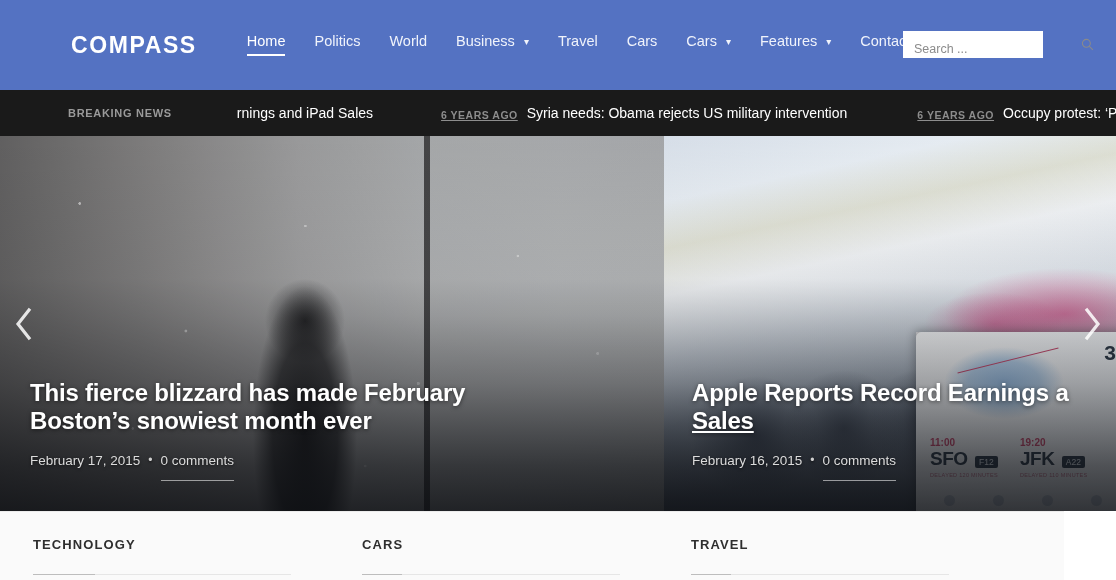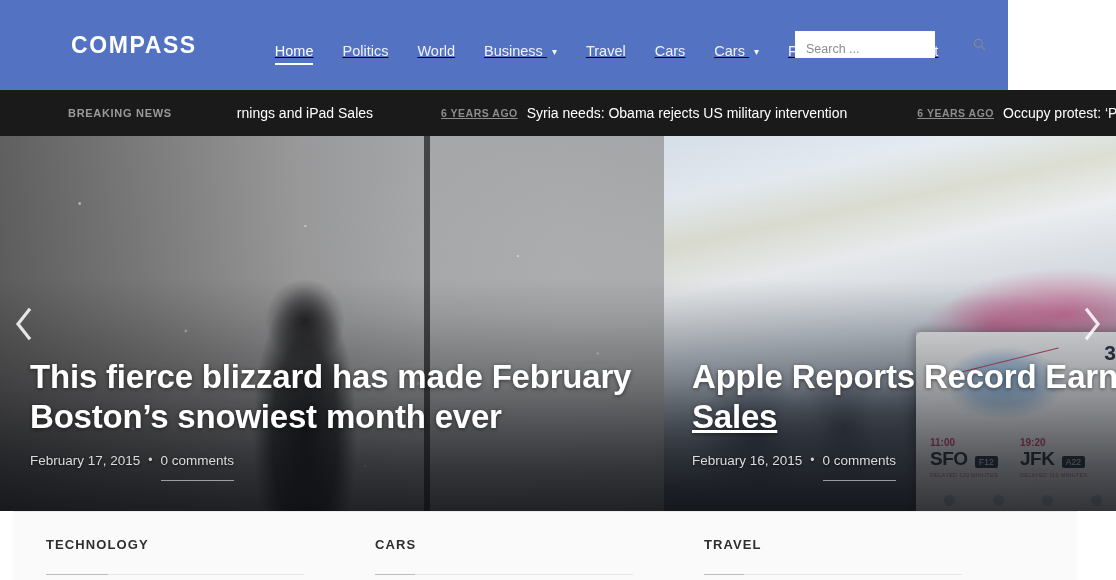--- a/index.html
+++ b/index.html
@@ -8,41 +8,40 @@
     width: 1116px;
     height: 580px;
     overflow: hidden;
     background: #ffffff;
     font-family: "Liberation Sans", sans-serif;
   }
 
   
   .site-header {
     position: relative;
-    width: 1008px;
+    width: 1116px;
     height: 90px;
     background: #5472c2;
     display: flex;
     align-items: center;
   }
   .brand {
     margin-left: 71px;
     color: #ffffff;
     font-size: 23px;
     font-weight: bold;
     letter-spacing: 1.6px;
     line-height: 1;
     white-space: nowrap;
   }
   .main-nav {
     display: flex;
-    align-items: flex-end;
-    margin-left: 78px;
+    align-items: center;
+    margin-left: 50px;
     height: 40px;
-    text-decoration: underline;
   }
   .nav-item {
     position: relative;
     color: #f0f3fb;
     font-size: 14.5px;
     padding: 0 0 7px 0;
     margin-right: 29px;
     white-space: nowrap;
     cursor: pointer;
     line-height: 1;
@@ -105,21 +104,21 @@
   .ticker-label {
     color: #9a9a9a;
     font-size: 11px;
     font-weight: bold;
     letter-spacing: 0.7px;
     margin-left: 68px;
     flex: none;
   }
   .ticker-item {
     display: flex;
-    align-items: center;
+    align-items: flex-end;
     flex: none;
   }
   .ticker-time {
     color: #8d8d8d;
     font-size: 10.5px;
     font-weight: bold;
     letter-spacing: 0.5px;
     margin-right: 9px;
     text-decoration: underline;
   }
@@ -266,21 +265,21 @@
 
   .slide-content {
     position: absolute;
     left: 30px;
     bottom: 30px;
     right: 26px;
   }
   .slide-b .slide-content { left: 28px; right: 0; }
   .slide-title {
     color: #ffffff;
-    font-size: 33px;
+    font-size: 24px;
     font-weight: bold;
     line-height: 1.19;
     letter-spacing: -.2px;
     text-shadow: 0 1px 4px rgba(0,0,0,.55);
     margin-bottom: 17px;
     cursor: pointer;
     white-space: pre-line;
   }
   .slide-b .slide-title { white-space: nowrap; }
   .slide-b .slide-title .wrap2 { display: block; text-decoration: underline; }
@@ -315,21 +314,20 @@
   .arrow-next { right: 4px; }
 
   
   .cat-strip {
     width: 1064px;
     height: 69px;
     background: #fafafa;
     border-top: 1px solid #ececec;
     display: flex;
     padding-left: 33px;
-    margin-left: 13px;
   }
   .cat-col { width: 329px; position: relative; }
   .cat-title {
     margin-top: 25px;
     color: #2e2e2e;
     font-size: 13px;
     font-weight: bold;
     letter-spacing: 1.1px;
     cursor: pointer;
   }

